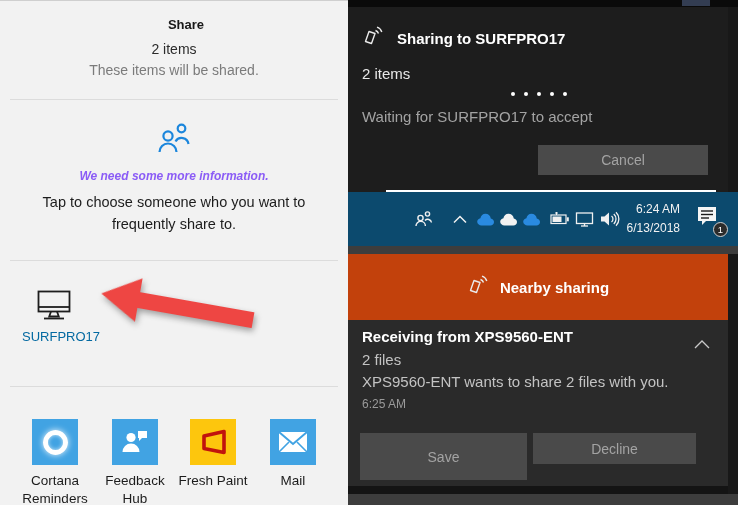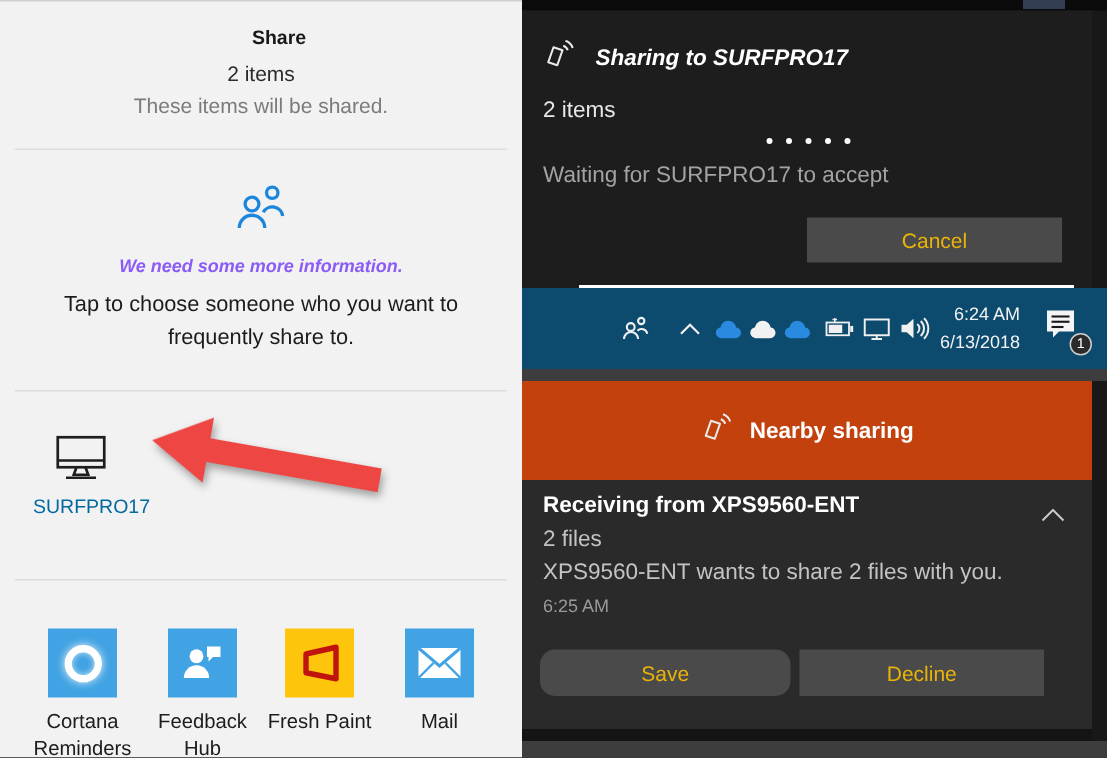--- a/index.html
+++ b/index.html
@@ -36,26 +36,26 @@
   .tile-yellow { background:#fdc60d; }
   .app-label { margin-top:7px; font-size:13.5px; color:#1c1c1c; line-height:1.35; }
   .cortana-ring { width:25px; height:25px; border-radius:50%; border:5px solid #ffffff;
     box-shadow:0 0 6px rgba(255,255,255,.9), inset 0 0 4px rgba(255,255,255,.7); }
   
   .right-col { position:absolute; left:348px; top:0; width:390px; height:505px; background:#181818; }
   .top-strip { position:absolute; left:0; top:0; width:390px; height:7px; background:#0a0a0a; }
   .top-strip-blue { position:absolute; left:334px; top:0; width:28px; height:6px; background:#333d52; }
   .toast1 { position:absolute; left:0; top:7px; width:380px; height:185px; background:#1d1d1d; }
   .toast1-head { position:absolute; left:14px; top:18px; display:flex; align-items:center; gap:13px; }
-  .toast1-title { font-size:15px; font-weight:700; color:#ffffff;font-style:italic; }
+  .toast1-title { font-size:15px; font-weight:700; color:#ffffff; }
   .toast1-count { position:absolute; left:14px; top:58px; font-size:15px; color:#e8e8e8; }
   .dots { position:absolute; left:163px; top:85px; display:flex; gap:9px; }
   .dot { width:4px; height:4px; border-radius:50%; background:#ffffff; }
   .toast1-status { position:absolute; left:14px; top:101px; font-size:15px; color:#a3a3a3; }
-  .btn { background:#4a4a4a; color:#eab308; font-size:14px; border:none; cursor:pointer;
+  .btn { background:#4a4a4a; color:#a3a3a3; font-size:14px; border:none; cursor:pointer;
     font-family:"Liberation Sans", sans-serif; display:flex; align-items:center; justify-content:center; }
   .cancel-btn { position:absolute; left:190px; top:138px; width:170px; height:30px; }
   .toast1-progress { position:absolute; left:38px; bottom:0; width:330px; height:2px; background:#ffffff; }
   
   .taskbar { position:absolute; left:0; top:192px; width:429px; height:54px; background:#0c4a6e; }
   .tb-icon { position:absolute; top:0; height:54px; display:flex; align-items:center; cursor:pointer; }
   .clock { position:absolute; left:260px; top:8px; width:72px; text-align:right;
     font-size:12px; color:#f2f2f2; line-height:1.55; cursor:pointer; }
   .action-center { position:absolute; left:348px; top:14px; width:26px; height:26px; cursor:pointer; }
   .ac-badge { position:absolute; right:-6px; bottom:-5px; width:15px; height:15px; border-radius:50%;
@@ -65,21 +65,21 @@
   
   .toast2-head { position:absolute; left:0; top:254px; width:380px; height:66px; background:#c2410c;
     display:flex; align-items:center; justify-content:center; gap:11px; }
   .toast2-head-title { font-size:15px; font-weight:700; color:#ffffff; }
   .toast2-body { position:absolute; left:0; top:320px; width:380px; height:166px; background:#2a2a2a; }
   .t2-title { position:absolute; left:14px; top:8px; font-size:15px; font-weight:700; color:#ffffff; }
   .t2-collapse { position:absolute; right:18px; top:15px; cursor:pointer; }
   .t2-files { position:absolute; left:14px; top:31px; font-size:15px; color:#c3c3c3; }
   .t2-message { position:absolute; left:14px; top:53px; font-size:15px; color:#c3c3c3; }
   .t2-time { position:absolute; left:14px; top:77px; font-size:12px; color:#9a9a9a; }
-  .save-btn { position:absolute; left:12px; top:113px; width:167px; height:31px;border-radius:10px; }
+  .save-btn { position:absolute; left:12px; top:113px; width:167px; height:47px; }
   .decline-btn { position:absolute; left:185px; top:113px; width:163px; height:31px; }
   .dark-strip { position:absolute; left:0; top:486px; width:380px; height:8px; background:#141414; }
   .bottom-strip { position:absolute; left:0; top:494px; width:390px; height:11px; background:#3d3d3d; }
 </style>
 </head>
 <body>
 
 <div class="screen">
 
   <div class="share-panel">

